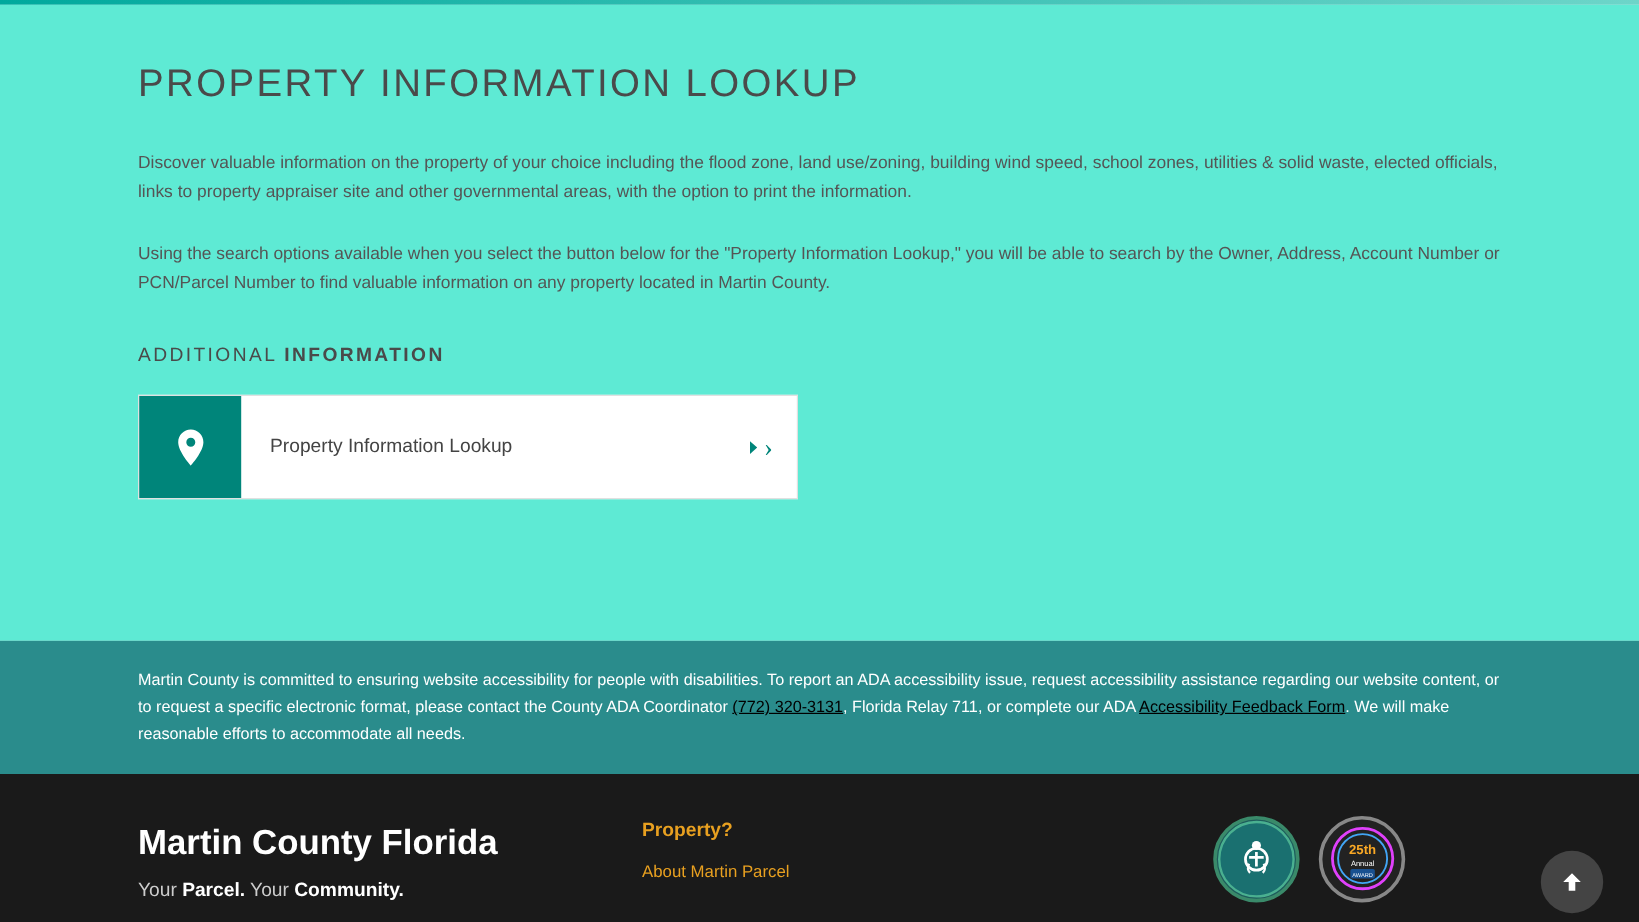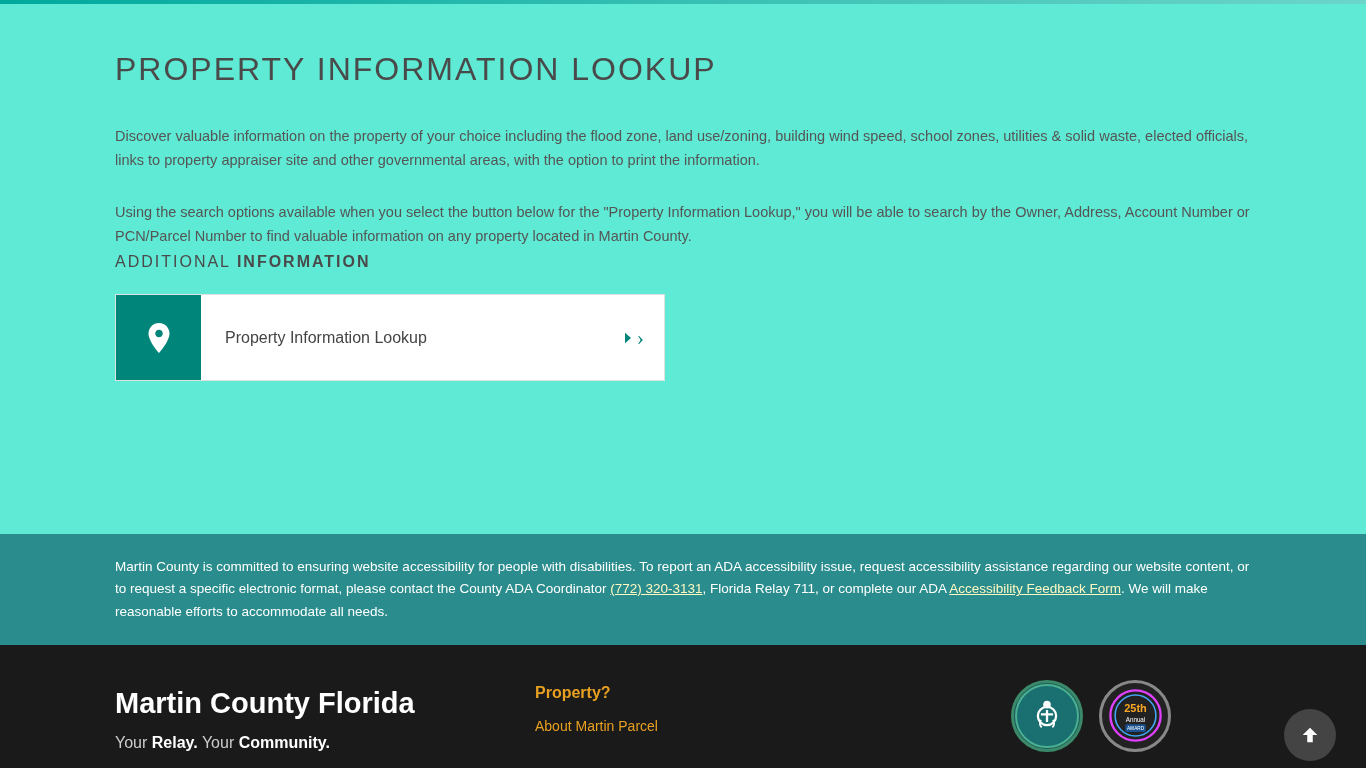--- a/index.html
+++ b/index.html
@@ -50,20 +50,21 @@
       font-weight: 600;
       color: #00857a;
       margin-bottom: 18px;
     }
 
     .instructions-text {
       font-family: Arial, sans-serif;
       font-size: 14.5px;
       color: #555;
       line-height: 1.65;
+      margin-bottom: 35px;
       max-width: 1150px;
     }
 
     .additional-info-heading {
       font-family: Liberation Sans, sans-serif;
       font-size: 16px;
       font-weight: 300;
       color: #4a4a4a;
       letter-spacing: 2px;
       text-transform: uppercase;
@@ -128,21 +129,21 @@
     }
 
     .accessibility-banner p {
       font-family: Arial, sans-serif;
       font-size: 13.5px;
       line-height: 1.65;
       color: #fff;
     }
 
     .accessibility-banner a {
-      color: #fef9c3;
+      color: #000000;
       text-decoration: underline;
     }
 
     
     .footer {
       background: #1a1a1a;
       padding: 35px 115px 35px 115px;
       display: flex;
       align-items: flex-start;
       gap: 0;
@@ -301,21 +302,21 @@
   <p>
     <span>Martin County is committed to ensuring website accessibility for people with disabilities. To report an ADA accessibility issue, request accessibility assistance regarding our website content, or to request a specific electronic format, please contact the County ADA Coordinator </span><a href="tel:7723203131">(772) 320-3131</a><span>, Florida Relay 711, or complete our ADA </span><a href="#">Accessibility Feedback Form</a><span>. We will make reasonable efforts to accommodate all needs.</span>
   </p>
 </div>
 
 <div class="footer">
 
   <div class="footer-brand">
     <div class="footer-brand-title">Martin County Florida</div>
     <div class="footer-brand-subtitle">
-      <span>Your </span><strong>Relay.</strong><span> Your </span><strong>Community.</strong>
+      <span>Your </span><strong>Parcel.</strong><span> Your </span><strong>Community.</strong>
     </div>
   </div>
 
   <div class="footer-questions">
     <div class="footer-questions-heading">Property?</div>
     <a href="#" class="footer-link">About Martin Parcel</a>
   </div>
 
   <div class="footer-badges">
 

